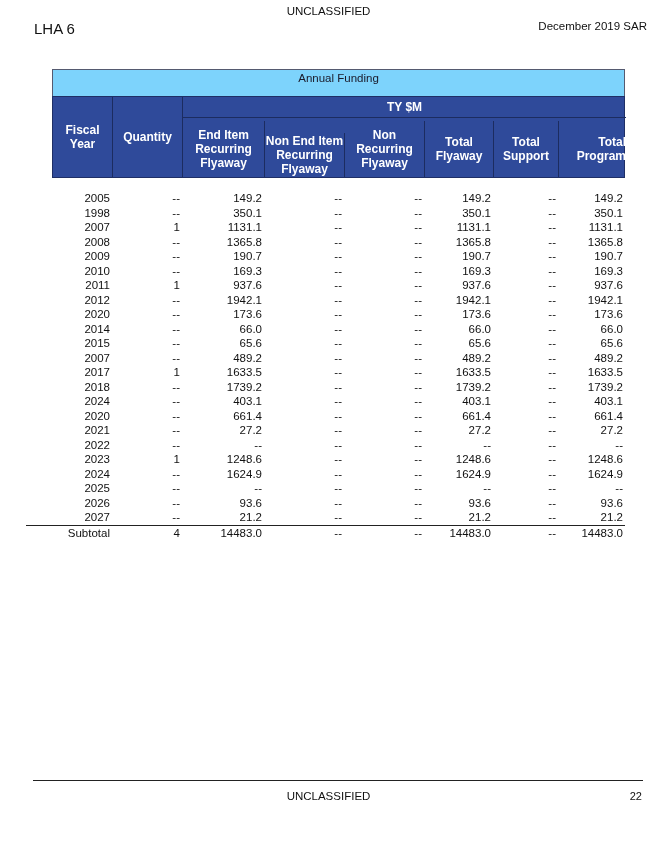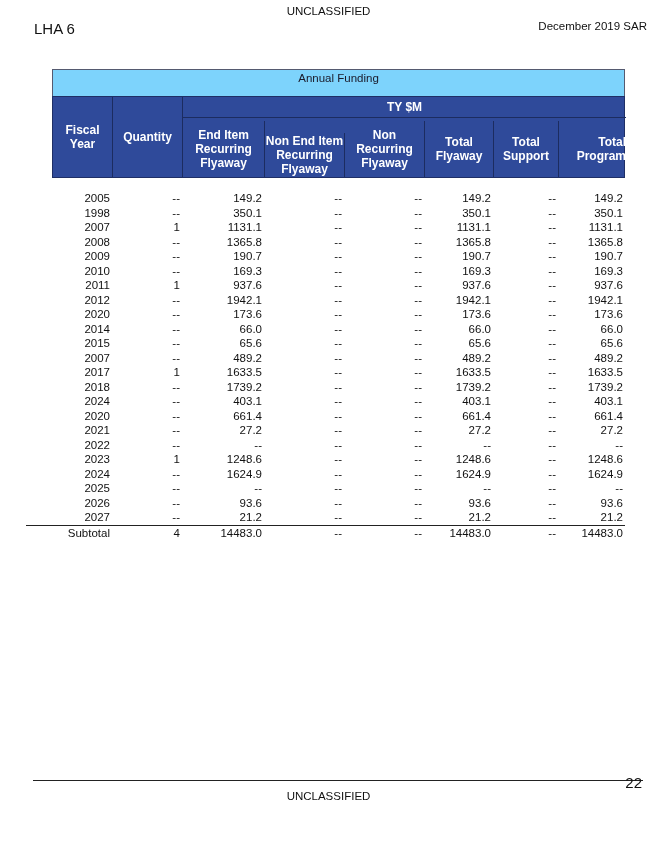--- a/index.html
+++ b/index.html
@@ -20,21 +20,21 @@
   .c5 { grid-column:5; grid-row:2; }
   .c6 { grid-column:6; grid-row:2; }
   .c7 { grid-column:7; grid-row:2; }
   .c8 { grid-column:8; grid-row:2; border-right:none !important; }
   .body { margin-top:13px; }
   .row { display:grid; grid-template-columns:60px 70px 82px 80px 80px 69px 65px 67px; font-size:11.5px; height:14.5px; line-height:14.5px; }
   .row span { text-align:right; padding-right:2px; }
   .sub { border-top:1.5px solid #222; margin-left:-26px; padding-left:26px; }
   .footline { position:absolute; left:33px; top:780px; width:610px; height:0; border-top:1.5px solid #222; }
   .foot-class { position:absolute; top:790px; left:0; width:657px; text-align:center; font-size:11.5px; }
-  .foot-page { position:absolute; top:774px; right:15px; font-size:15px; }
+  .foot-page { position:absolute; top:790px; right:15px; font-size:11px; }
 </style>
 </head>
 <body>
 
 <div class="hdr-class">UNCLASSIFIED</div>
 <div class="hdr-left">LHA 6</div>
 <div class="hdr-right">December 2019 SAR</div>
 
 <div class="tbl">
   <div class="band">

